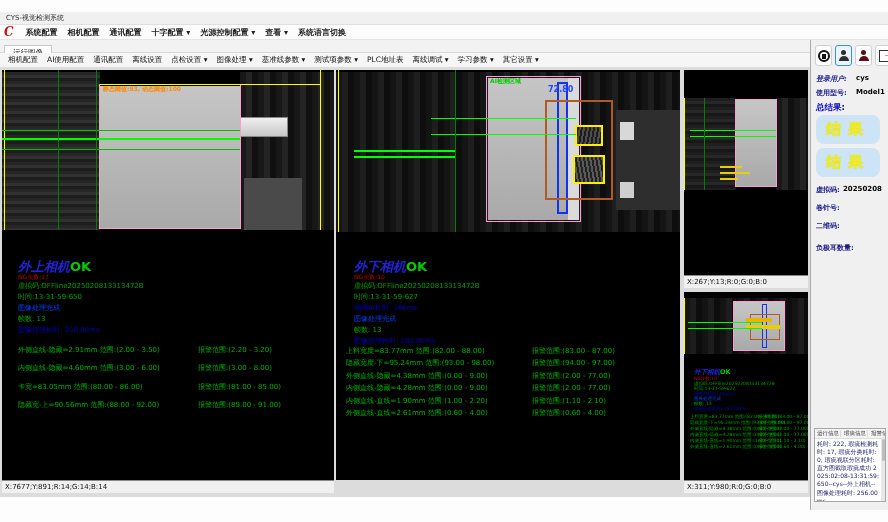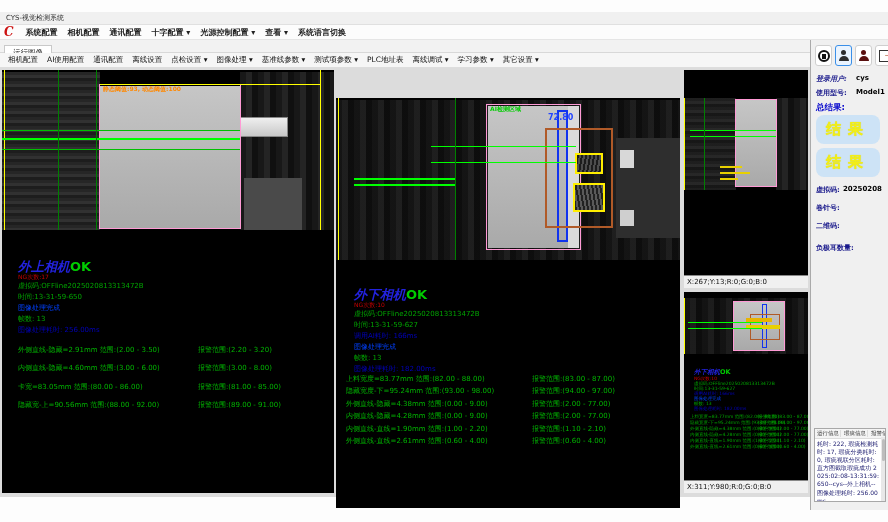--- a/index.html
+++ b/index.html
@@ -165,23 +165,24 @@
       <div class="t db" style="left:16px; top:255px;">图像处理耗时: 256.00ms</div>
       <div class="t gm" style="left:16px; top:275px;">外侧直线-隐藏=2.91mm 范围:(2.00 - 3.50)</div>
       <div class="t gm" style="left:196px; top:275px;">报警范围:(2.20 - 3.20)</div>
       <div class="t gm" style="left:16px; top:293px;">内侧直线-隐藏=4.60mm 范围:(3.00 - 6.00)</div>
       <div class="t gm" style="left:196px; top:293px;">报警范围:(3.00 - 8.00)</div>
       <div class="t gm" style="left:16px; top:312px;">卡宽=83.05mm 范围:(80.00 - 86.00)</div>
       <div class="t gm" style="left:196px; top:312px;">报警范围:(81.00 - 85.00)</div>
       <div class="t gm" style="left:16px; top:330px;">隐藏宽-上=90.56mm 范围:(88.00 - 92.00)</div>
       <div class="t gm" style="left:196px; top:330px;">报警范围:(89.00 - 91.00)</div>
     </div>
-  </div>
-
-  <div class="view" style="left:336px; top:70px; width:344px; height:302px;margin-top:28px;">
+    <div class="infobar">X:7677;Y:891;R:14;G:14;B:14</div>
+  </div>
+
+  <div class="view" style="left:336px; top:70px; width:344px; height:302px;">
     <div class="canvas" style="height:410px;">
       <div class="abs stripesV" style="left:0; top:2px; width:344px; height:160px; opacity:.85;"></div>
       <div class="abs" style="left:280px; top:40px; width:64px; height:100px; background:#2e2e2e;"></div>
       <div class="abs" style="left:284px; top:52px; width:14px; height:18px; background:#d8d8d8;"></div>
       <div class="abs" style="left:284px; top:112px; width:14px; height:16px; background:#cfcfcf;"></div>
       <div class="abs battery" style="left:152px; top:8px; width:91px; height:142px;"></div>
       <div class="abs" style="left:232px; top:8px; width:11px; height:142px; background:#dadada;"></div>
       <div class="abs pink" style="left:150px; top:6px; width:95px; height:146px;"></div>
       <div class="t" style="left:154px; top:7px; font-size:6px; color:#00cc00; font-weight:bold;">AI检测区域</div>
       <div class="abs" style="left:221px; top:12px; width:11px; height:132px; border:2px solid #1133ee;"></div>

